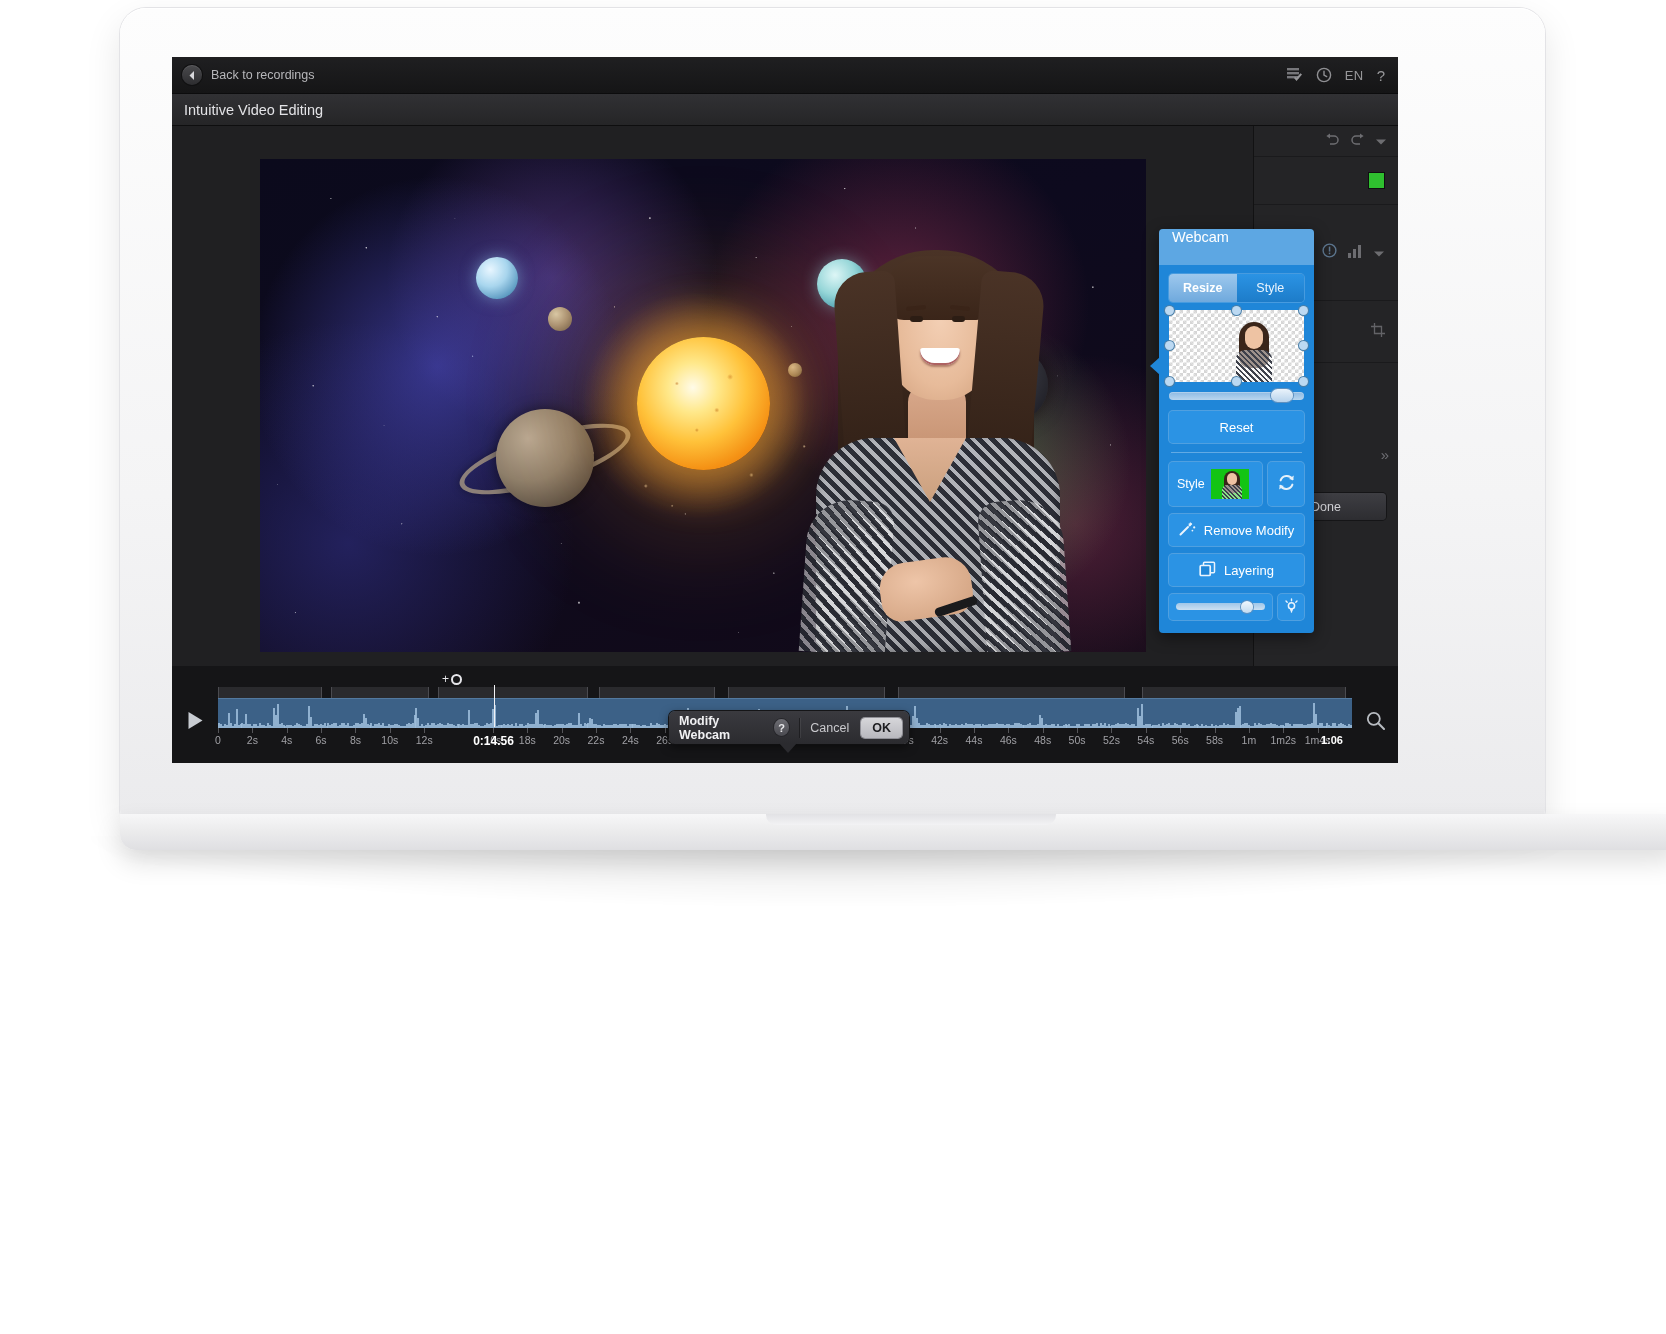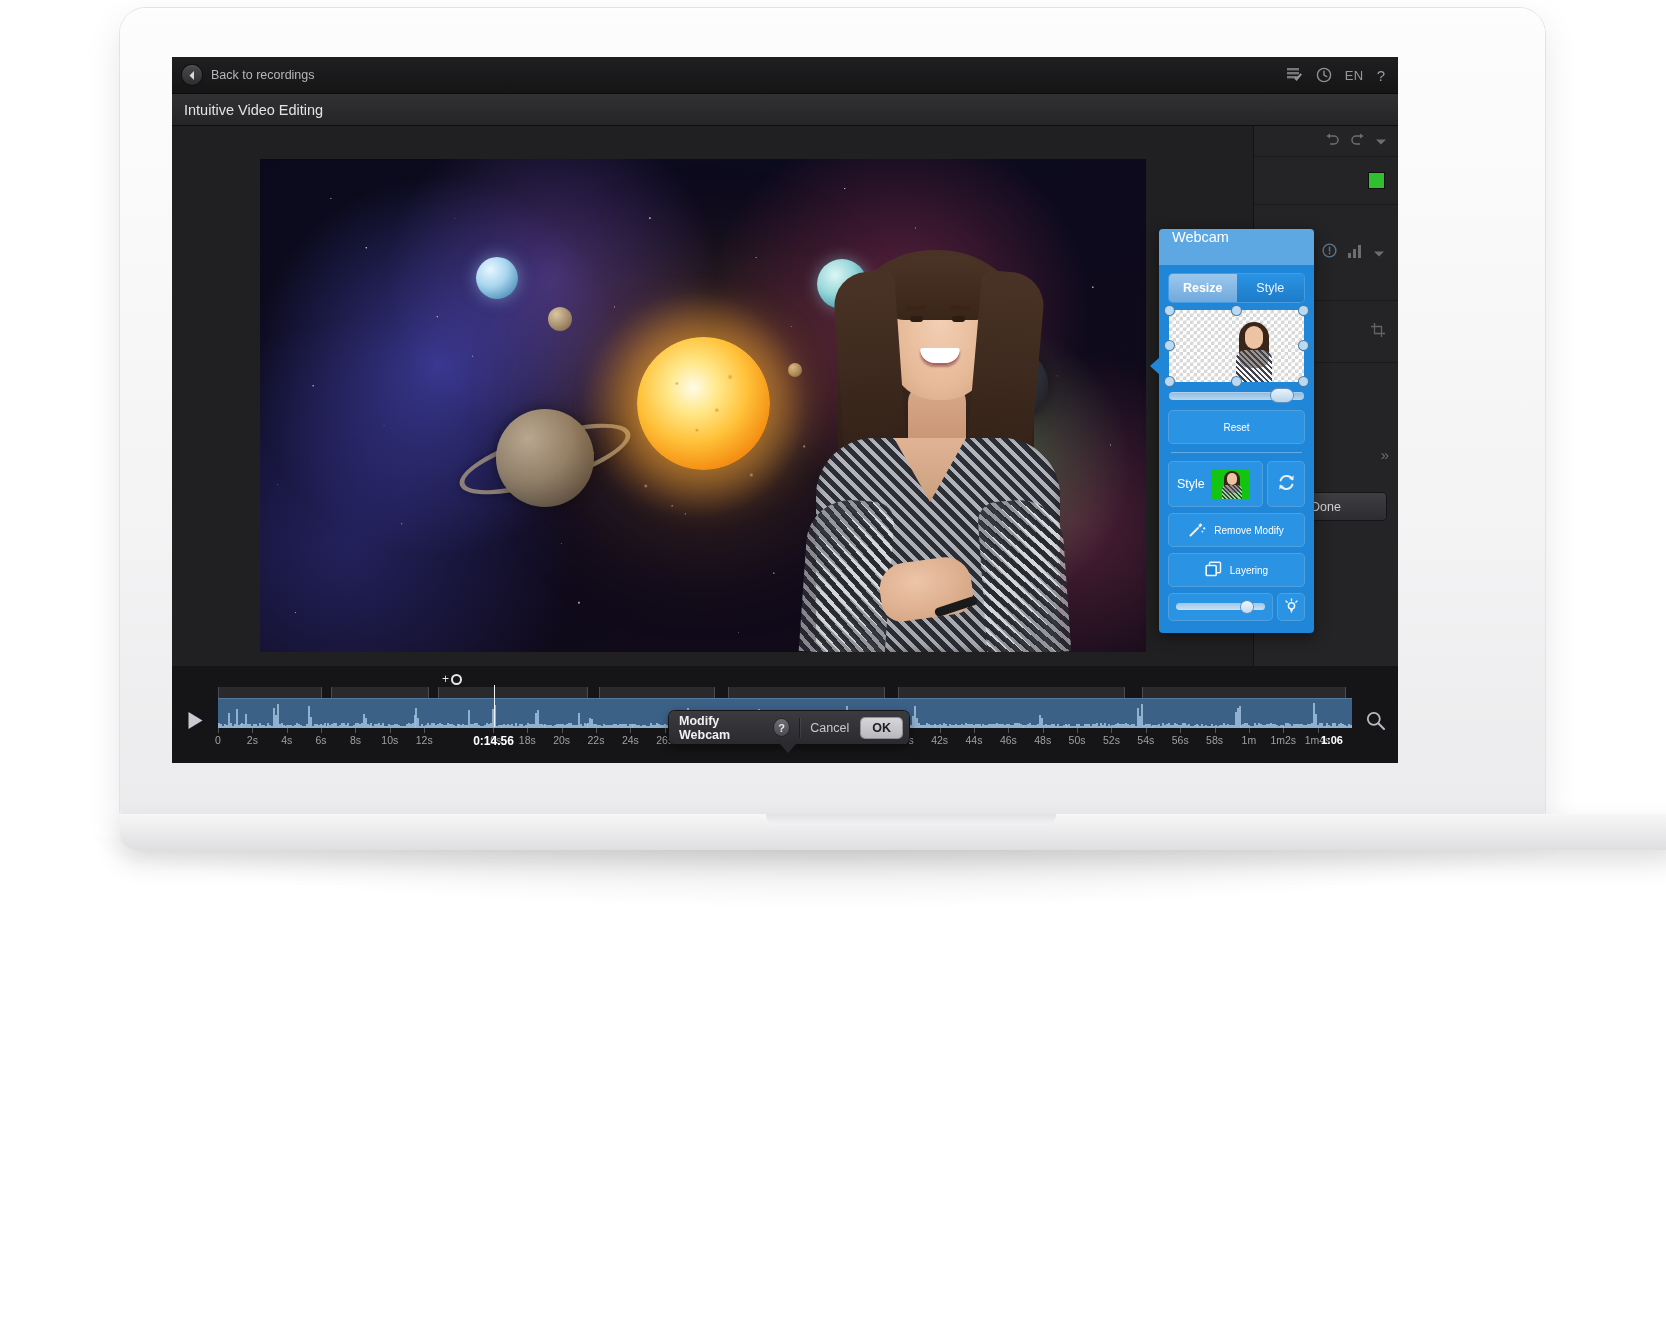--- a/index.html
+++ b/index.html
@@ -360,21 +360,21 @@
 
   .slider { position:relative; height:13px; margin:7px 0 9px 0; }
   .slider-track { position:absolute; left:0; right:0; top:3px; height:8px; border-radius:5px;
                   background:linear-gradient(180deg,#8cb9e3,#b9d6ef); box-shadow:0 1px 0 rgba(255,255,255,.3) inset; }
   .slider-knob { position:absolute; width:22px; height:13px; border-radius:7px;
                  background:linear-gradient(180deg,#eaf3fb,#b7d3ec); box-shadow:0 0 0 1px #5e90bf; cursor:pointer; }
 
   .pbtn { height:32px; border-radius:4px; background:#2b93e4;
           box-shadow:0 0 0 1px rgba(255,255,255,.22);
           display:flex; align-items:center; justify-content:center;
-          color:#ffffff; font-size:10px; cursor:pointer; margin-bottom:8px; }
+          color:#ffffff; font-size:13px; cursor:pointer; margin-bottom:8px; }
   .pdivider { height:1px; background:rgba(255,255,255,.3); margin:9px 2px; }
 
   .style-row { display:flex; gap:6px; margin-bottom:8px; }
   .style-box { flex:1; height:44px; border-radius:4px; background:#2b93e4;
                box-shadow:0 0 0 1px rgba(255,255,255,.22);
                display:flex; align-items:center; gap:6px; padding-left:8px; cursor:pointer; }
   .style-label { color:#ffffff; font-size:12.5px; }
   .style-thumb { position:relative; width:38px; height:30px; background:#13c413; overflow:hidden; }
   .st-person { position:absolute; right:7px; bottom:0; width:20px; height:29px; }
   .st-hair { position:absolute; left:2px; top:1px; width:16px; height:22px; background:#3a2519; border-radius:8px 8px 5px 5px; }

